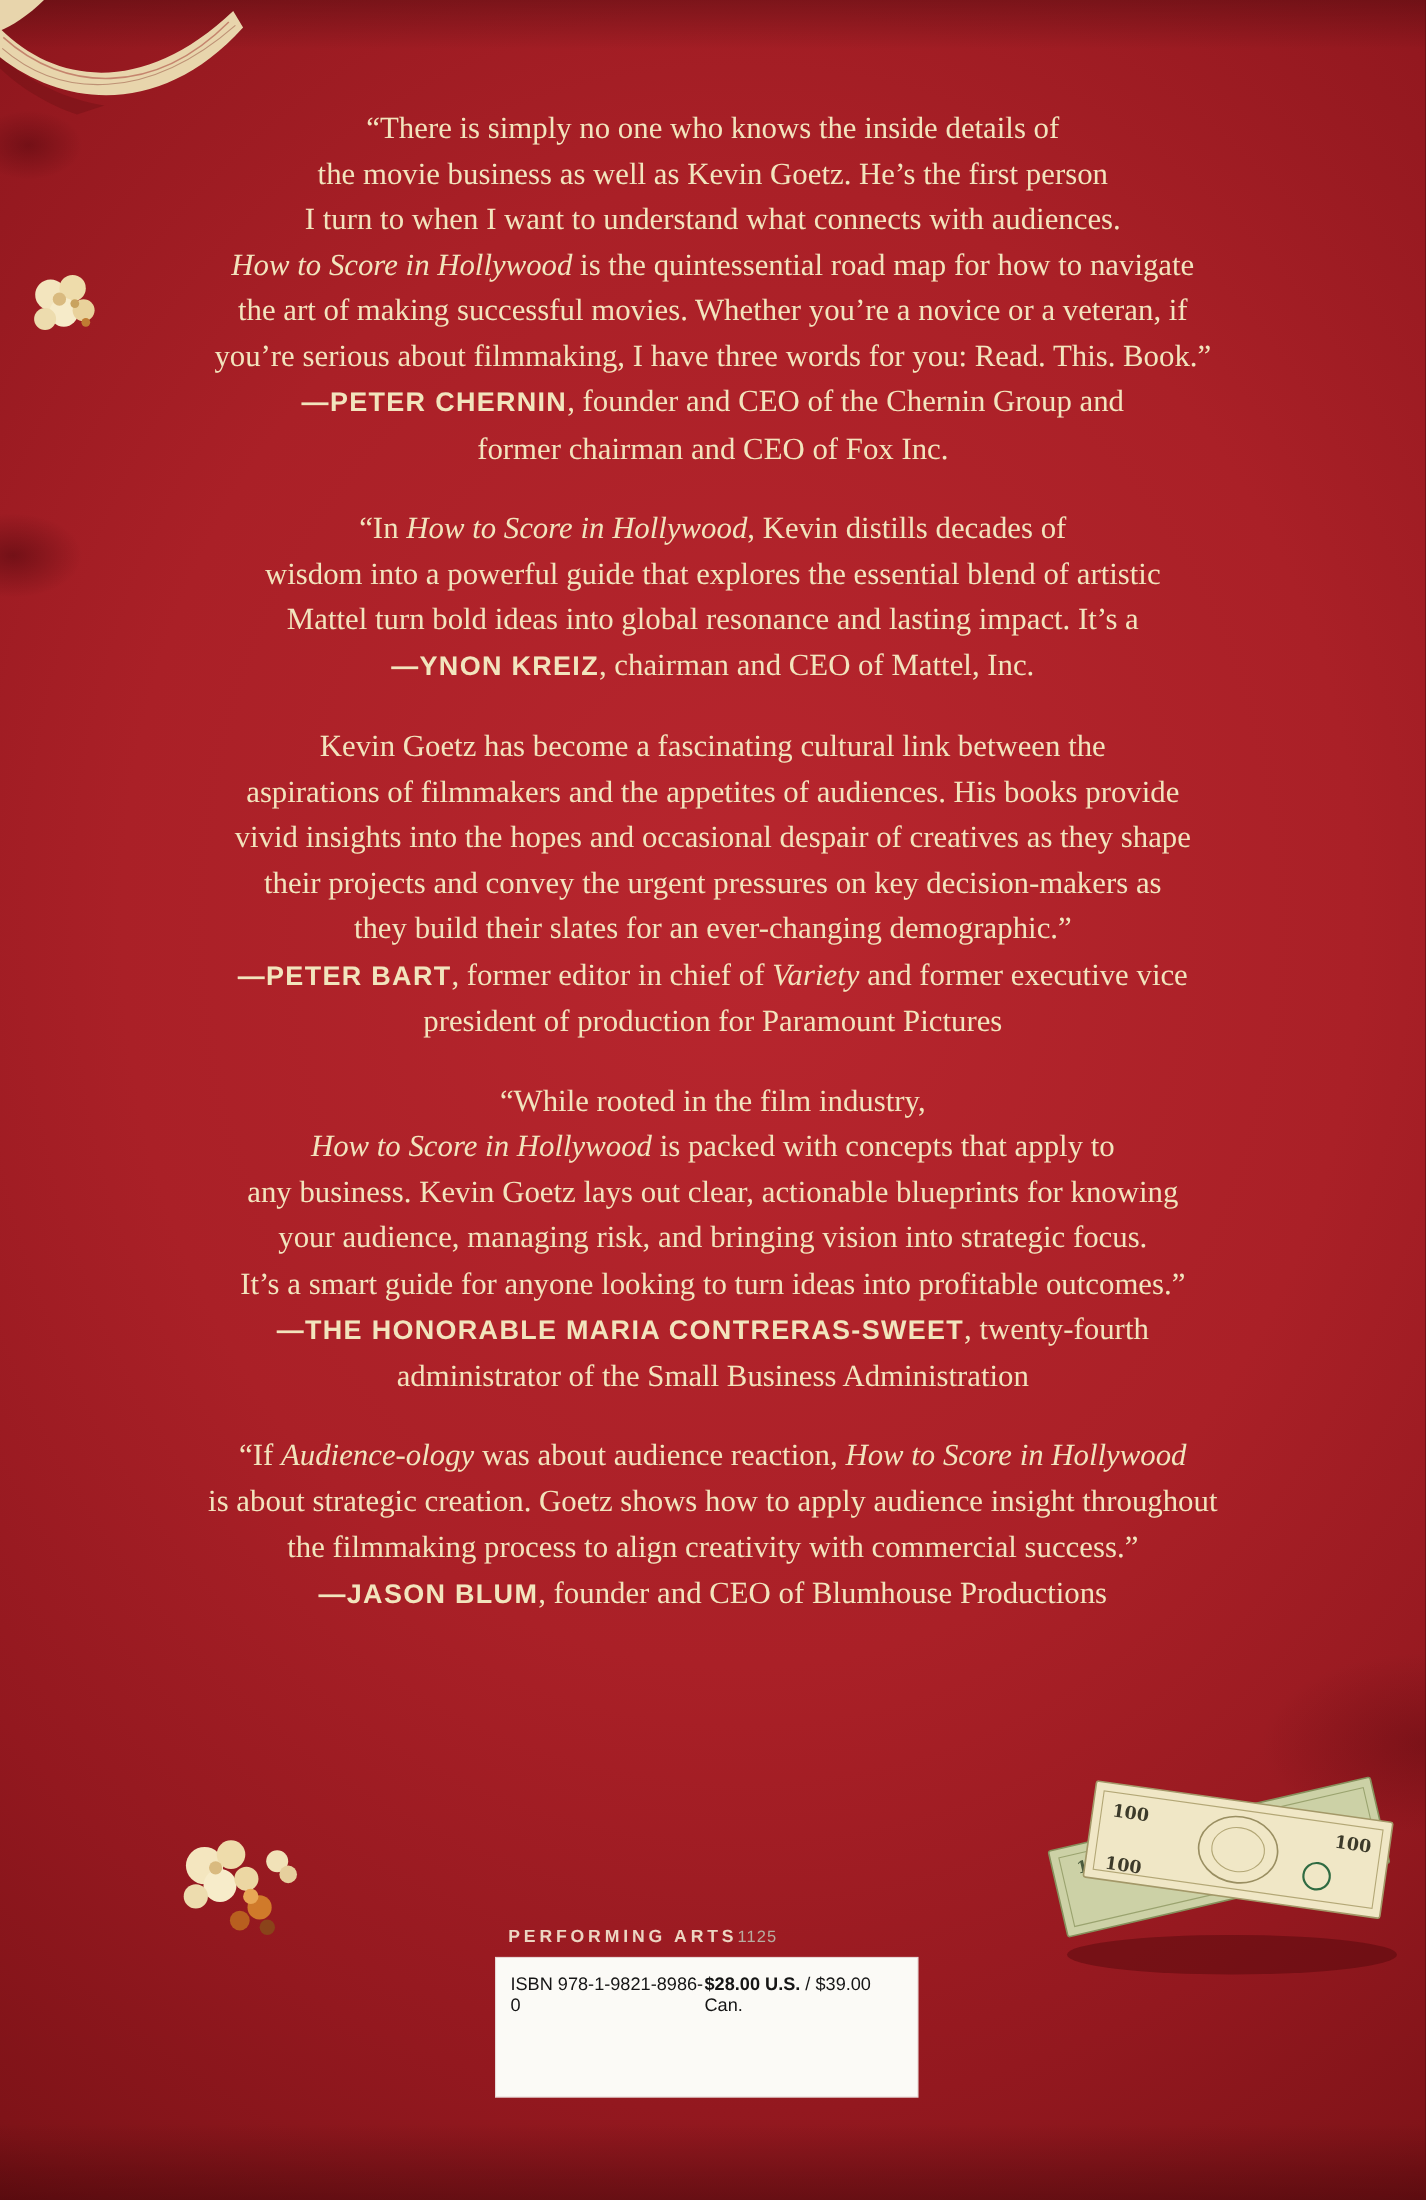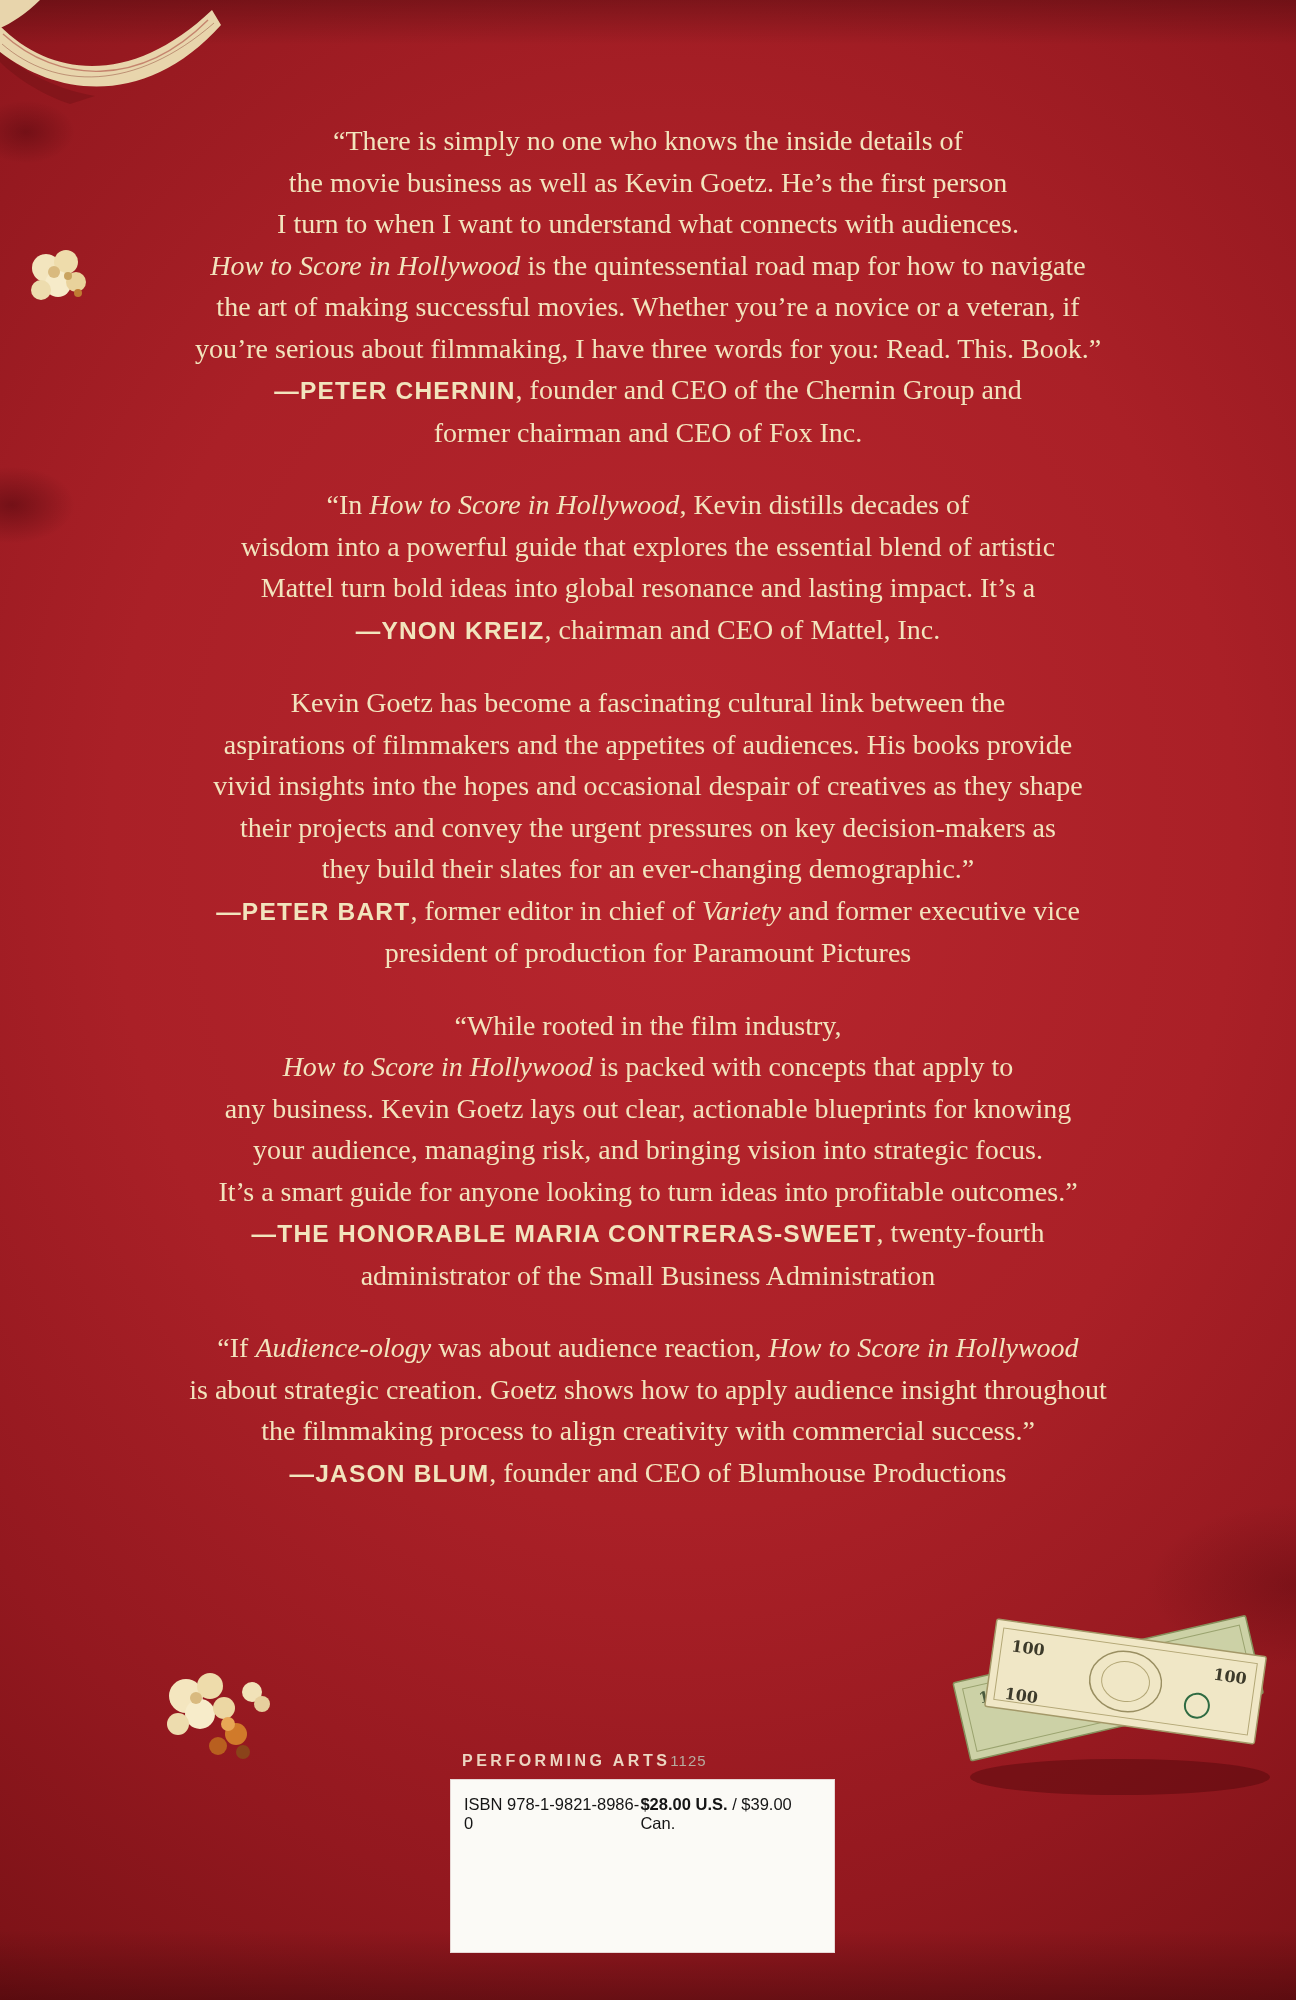--- a/index.html
+++ b/index.html
@@ -11,21 +11,21 @@
     font-family:"Liberation Serif", serif;
     background:
       radial-gradient(90px 55px at 12px 505px, rgba(55,0,6,.42), rgba(55,0,6,0) 70%),
       radial-gradient(70px 45px at 26px 132px, rgba(55,0,6,.35), rgba(55,0,6,0) 70%),
       radial-gradient(200px 110px at 1296px 1585px, rgba(60,2,6,.28), rgba(60,2,6,0) 75%),
       linear-gradient(to bottom, rgba(30,0,2,.28) 0px, rgba(30,0,2,0) 45px, rgba(30,0,2,0) 1930px, rgba(30,0,2,.34) 100%),
       radial-gradient(1250px 1500px at 52% 42%, #b8262e 0%, #aa2027 45%, #93181f 72%, #7f1318 90%, #700e13 100%);
   }
   .quotes{
     position:absolute;left:0;right:0;top:0;
-    padding-top:120px;
+    padding-top:96px;
     text-align:center;
     color:#f2e4bd;
     font-size:28px;
     line-height:41.5px;
   }
   .quote{margin:0 0 31px 0;}
   .quote .line{white-space:nowrap;}
   .quote .it{font-style:italic;}
   .quote .nm{
     font-family:"Liberation Sans", sans-serif;
@@ -43,21 +43,21 @@
   .category{
     color:#ecd5c1;
     font-size:16px;font-weight:700;letter-spacing:3.5px;
   }
   .code{
     color:#b7aca0;
     font-size:15px;letter-spacing:1px;
   }
   .barcode-box{
     position:absolute;
-    left:450px;top:1779px;width:385px;height:174px;
+    left:450px;top:1779px;width:385px;height:128px;
     background:#fbfaf6;
     box-shadow:0 0 0 1px rgba(120,20,24,.15) inset;
   }
   .isbn-row{
     display:flex;justify-content:space-between;align-items:baseline;
     margin:16px 12px 0 14px;
     font-family:"Liberation Sans", sans-serif;
     font-size:16.5px;color:#151515;
   }
   .isbn-row .price b{font-weight:700;}

